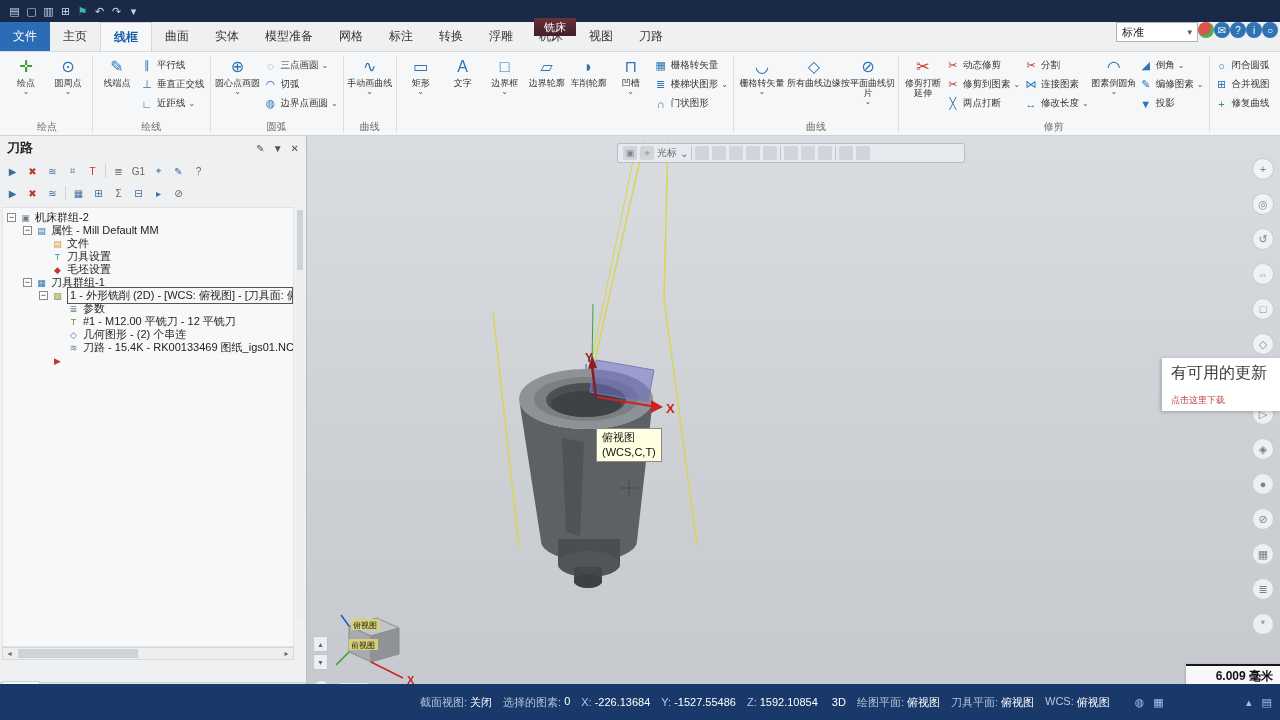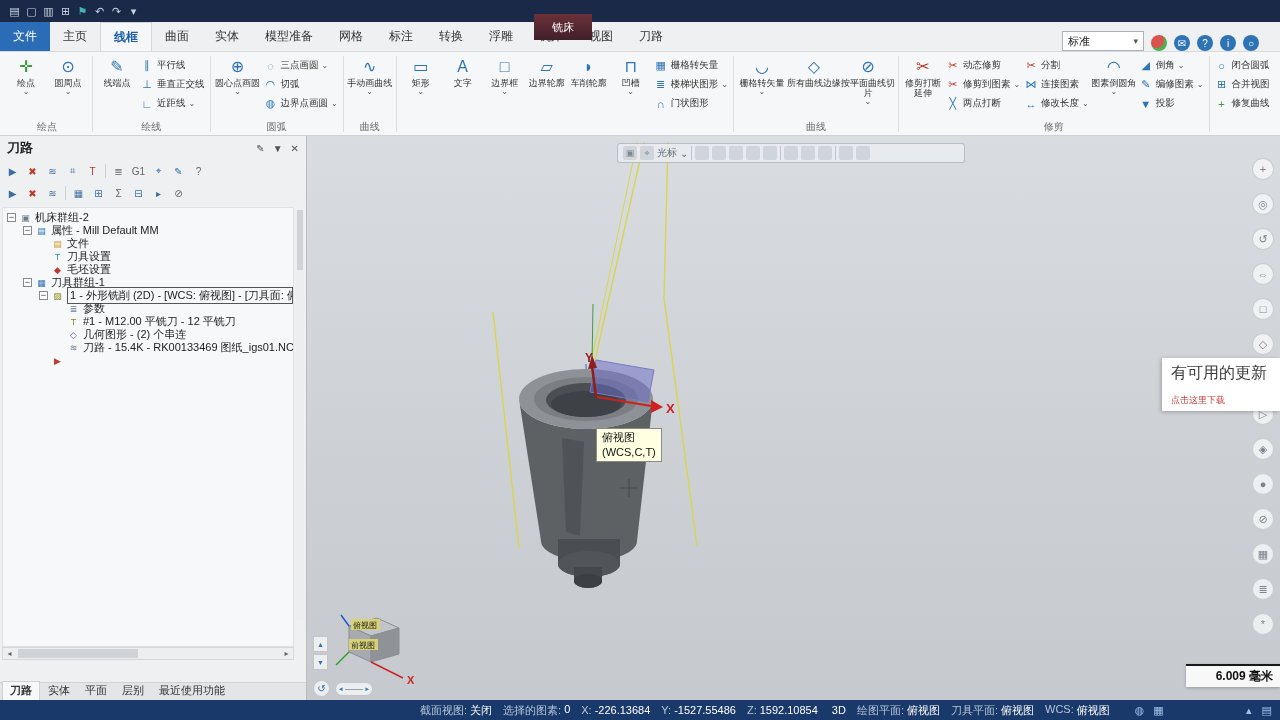--- a/index.html
+++ b/index.html
@@ -5,29 +5,29 @@
   * { margin:0; padding:0; box-sizing:border-box; }
   html,body { width:1280px; height:720px; overflow:hidden; }
   body { font-family:"Liberation Sans","DejaVu Sans",sans-serif; }
   .app { position:relative; width:1280px; height:720px; background:#e6e8ea; overflow:hidden; }
 
   
   .tb { height:22px; background:#1a2947; display:flex; align-items:center; color:#cdd6e6; font-size:11px; padding:0 6px; position:relative; }
   .ti { width:17px; height:17px; display:flex; align-items:center; justify-content:center; font-size:11px; color:#c9d2e2; cursor:default; }
   .ti.teal { color:#3fb6b2; }
   .tb-center { position:absolute; left:534px; top:0; height:22px; display:flex; align-items:center; gap:8px; white-space:nowrap; }
-  .mtab { height:26px; display:flex; align-items:center; padding:0 18px; background:linear-gradient(#6b3038,#401f2b); color:#fff; font-size:11px;margin-top:32px; }
+  .mtab { height:18px; display:flex; align-items:center; padding:0 10px; background:linear-gradient(#6b3038,#401f2b); color:#fff; font-size:11px;margin-top:32px; }
   .ttl { color:#e8edf5; font-size:11px; overflow:hidden; max-width:690px; }
 
   
   .tabs { height:30px; background:#eef0f2; border-bottom:1px solid #d8dadc; display:flex; align-items:stretch; font-size:12px; color:#333; }
   .tab { display:flex; align-items:center; padding:0 13px; cursor:default; }
   .tab.file { background:#2a6cb5; color:#fff; }
   .tab.on { background:#f6f7f8; color:#1f5fa8; border:1px solid #d5d7d9; border-bottom:none; font-weight:bold; }
-  .tabs-right { margin-left:auto; display:flex; align-items:flex-end; gap:7px; padding-right:21px; }
+  .tabs-right { margin-left:auto; display:flex; align-items:flex-start; padding-right:2px; }
   .combo { width:82px; height:20px; background:#fff; border:1px solid #aeb2b6; display:flex; align-items:center; font-size:11px; padding:0 5px; color:#222; }
   .combo .cv { flex:1; }
   .combo .ca { font-size:9px; color:#555; }
   .tri { width:16px; height:16px; border-radius:50%; display:flex; align-items:center; justify-content:center; font-size:10px; color:#fff; }
   .tri.mm { background:radial-gradient(circle at 35% 35%, #d9534f 0 50%, #4caf50 50% 100%); color:transparent; }
   .tri.bl { background:#2e74b5; }
 
   
   .ribbon { height:84px; background:#f6f7f8; border-bottom:1px solid #cfd1d3; display:flex; padding:1px 2px 0; overflow:hidden; }
   .grp { display:flex; flex-direction:column; padding:0 3px; }
@@ -90,21 +90,21 @@
   .tip { position:absolute; left:289px; top:292px; background:#ffffe1; border:1px solid #898989; font-size:11px; line-height:15px; padding:1px 5px; color:#111; z-index:4; white-space:nowrap; }
   .gizmo { position:absolute; left:24px; top:474px; width:96px; height:82px; }
   .zstep { position:absolute; left:6px; top:500px; width:15px; display:flex; flex-direction:column; gap:2px; }
   .zs { height:16px; background:#eceef0; border:1px solid #c3c6c9; font-size:7px; color:#2e74b5; display:flex; align-items:center; justify-content:center; }
   .resetbtn { position:absolute; left:6px; top:544px; width:17px; height:17px; border-radius:50%; background:#eceef0; border:1px solid #c3c6c9; font-size:10px; color:#2e74b5; display:flex; align-items:center; justify-content:center; }
   .panpill { position:absolute; left:28px; top:546px; width:38px; height:14px; border-radius:7px; background:#eceef0; border:1px solid #c3c6c9; display:flex; align-items:center; justify-content:space-between; font-size:7px; color:#2e74b5; padding:0 3px; }
   .panline { flex:1; height:1px; background:#9aa0a6; margin:0 2px; }
   .scalebox { position:absolute; right:0; top:528px; width:94px; height:23px; background:rgba(252,252,252,.92); border-top:2px solid #181818; box-shadow:0 1px 3px rgba(0,0,0,.25); display:flex; align-items:center; justify-content:flex-end; padding:0 7px; font-size:12px; font-weight:bold; color:#111; }
 
   
-  .status { position:absolute; left:0; right:0; bottom:0; height:20px; background:#18396a; display:flex; align-items:center; font-size:11px; padding-left:420px; gap:11px; white-space:nowrap; overflow:hidden; }
+  .status { position:absolute; left:0; right:0; bottom:0; height:36px; background:#18396a; display:flex; align-items:center; font-size:11px; padding-left:420px; gap:11px; white-space:nowrap; overflow:hidden; }
   .st { display:flex; gap:3px; }
   .stl { color:#b9c6da; }
   .stv { color:#fff; }
   .st-icons { display:flex; gap:9px; margin-left:14px; color:#9fc1e8; font-size:11px; }
   .st-right { margin-left:auto; display:flex; gap:10px; padding-right:8px; color:#9fc1e8; font-size:11px; }
 </style>
 </head>
 <body>
 
 <div class="app">

